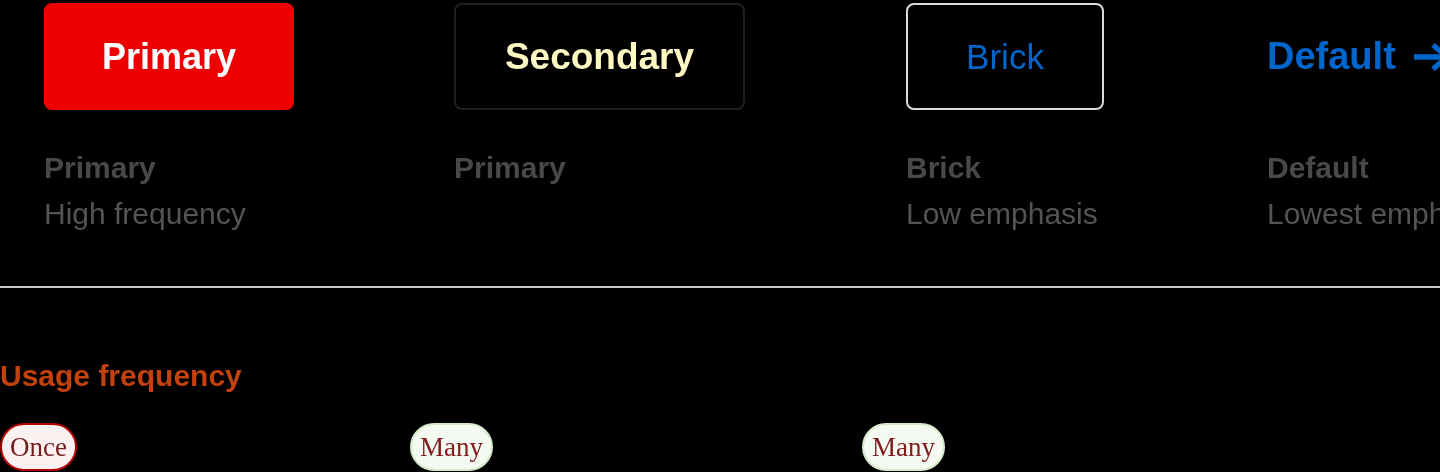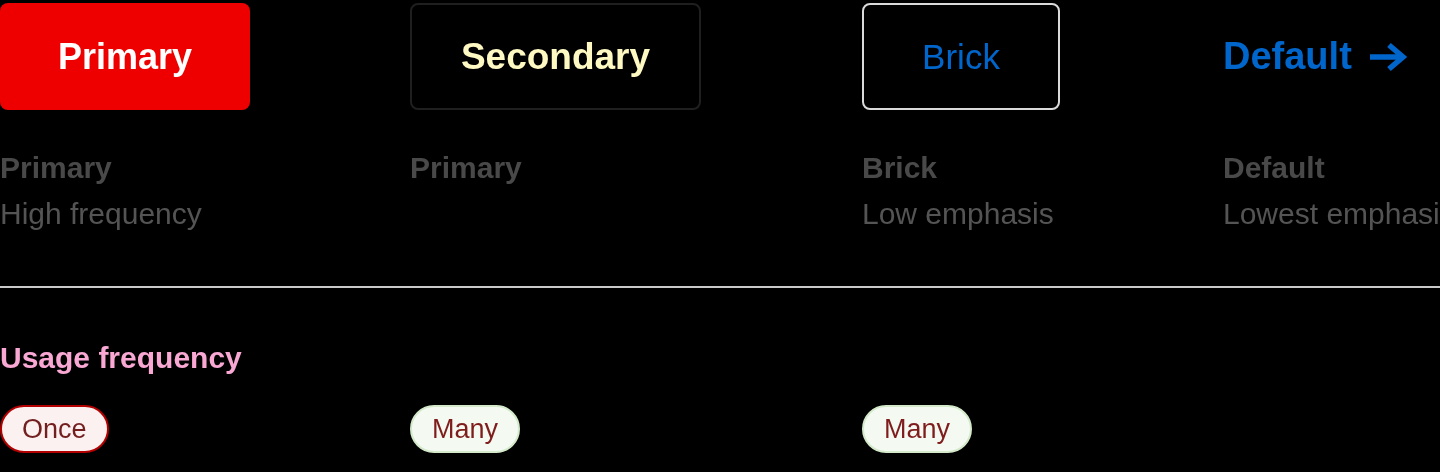--- a/index.html
+++ b/index.html
@@ -11,20 +11,21 @@
     font-family: "Liberation Sans", sans-serif;
     -webkit-font-smoothing: antialiased;
   }
   .page { width: 1440px; height: 472px; position: relative; }
 
   
   .variants-grid {
     display: grid;
     grid-template-columns: 410px 452px 361px 217px;
     padding-top: 3px;
+    margin-left: 44px;
   }
   .variant-col { display: block; }
   .demo-area {
     height: 107px;
     display: flex;
     align-items: center;
   }
   .btn {
     box-sizing: border-box;
     display: flex;
@@ -87,42 +88,43 @@
   
   .divider {
     border: none;
     border-top: 2px solid #c9c9c9;
     margin: 54px 0 0 0;
     width: 1440px;
   }
 
   
   .usage-heading {
-    margin-top: 52px;
+    margin-top: 70px;
     font-size: 30px;
     font-weight: 700;
-    color: #f9a8d4;
+    color: #c2410c;
     line-height: 1.2;
   }
   .usage-grid {
     display: grid;
     grid-template-columns: 410px 452px 361px 217px;
     margin-top: 29px;
   }
   .tag {
     box-sizing: border-box;
     display: inline-flex;
     align-items: center;
     height: 48px;
-    padding: 0 20px;
+    padding: 0 8px;
     border-radius: 24px;
     border: 2px solid;
     font-size: 27px;
     font-weight: 400;
     white-space: nowrap;
+    font-family: Liberation Serif, serif;
   }
   .tag-red    { background: #fbf1f0; border-color: #b30000; color: #731f1f; }
   .tag-orange { background: #fdf5eb; border-color: #f1c093; color: #3d2c1c; }
   .tag-green  { background: #f4faf2; border-color: #d3e9ca; color: #7f1d1d; }
   .tag-cell { display: block; }
 </style>
 </head>
 <body>
 
 <div class="page">

